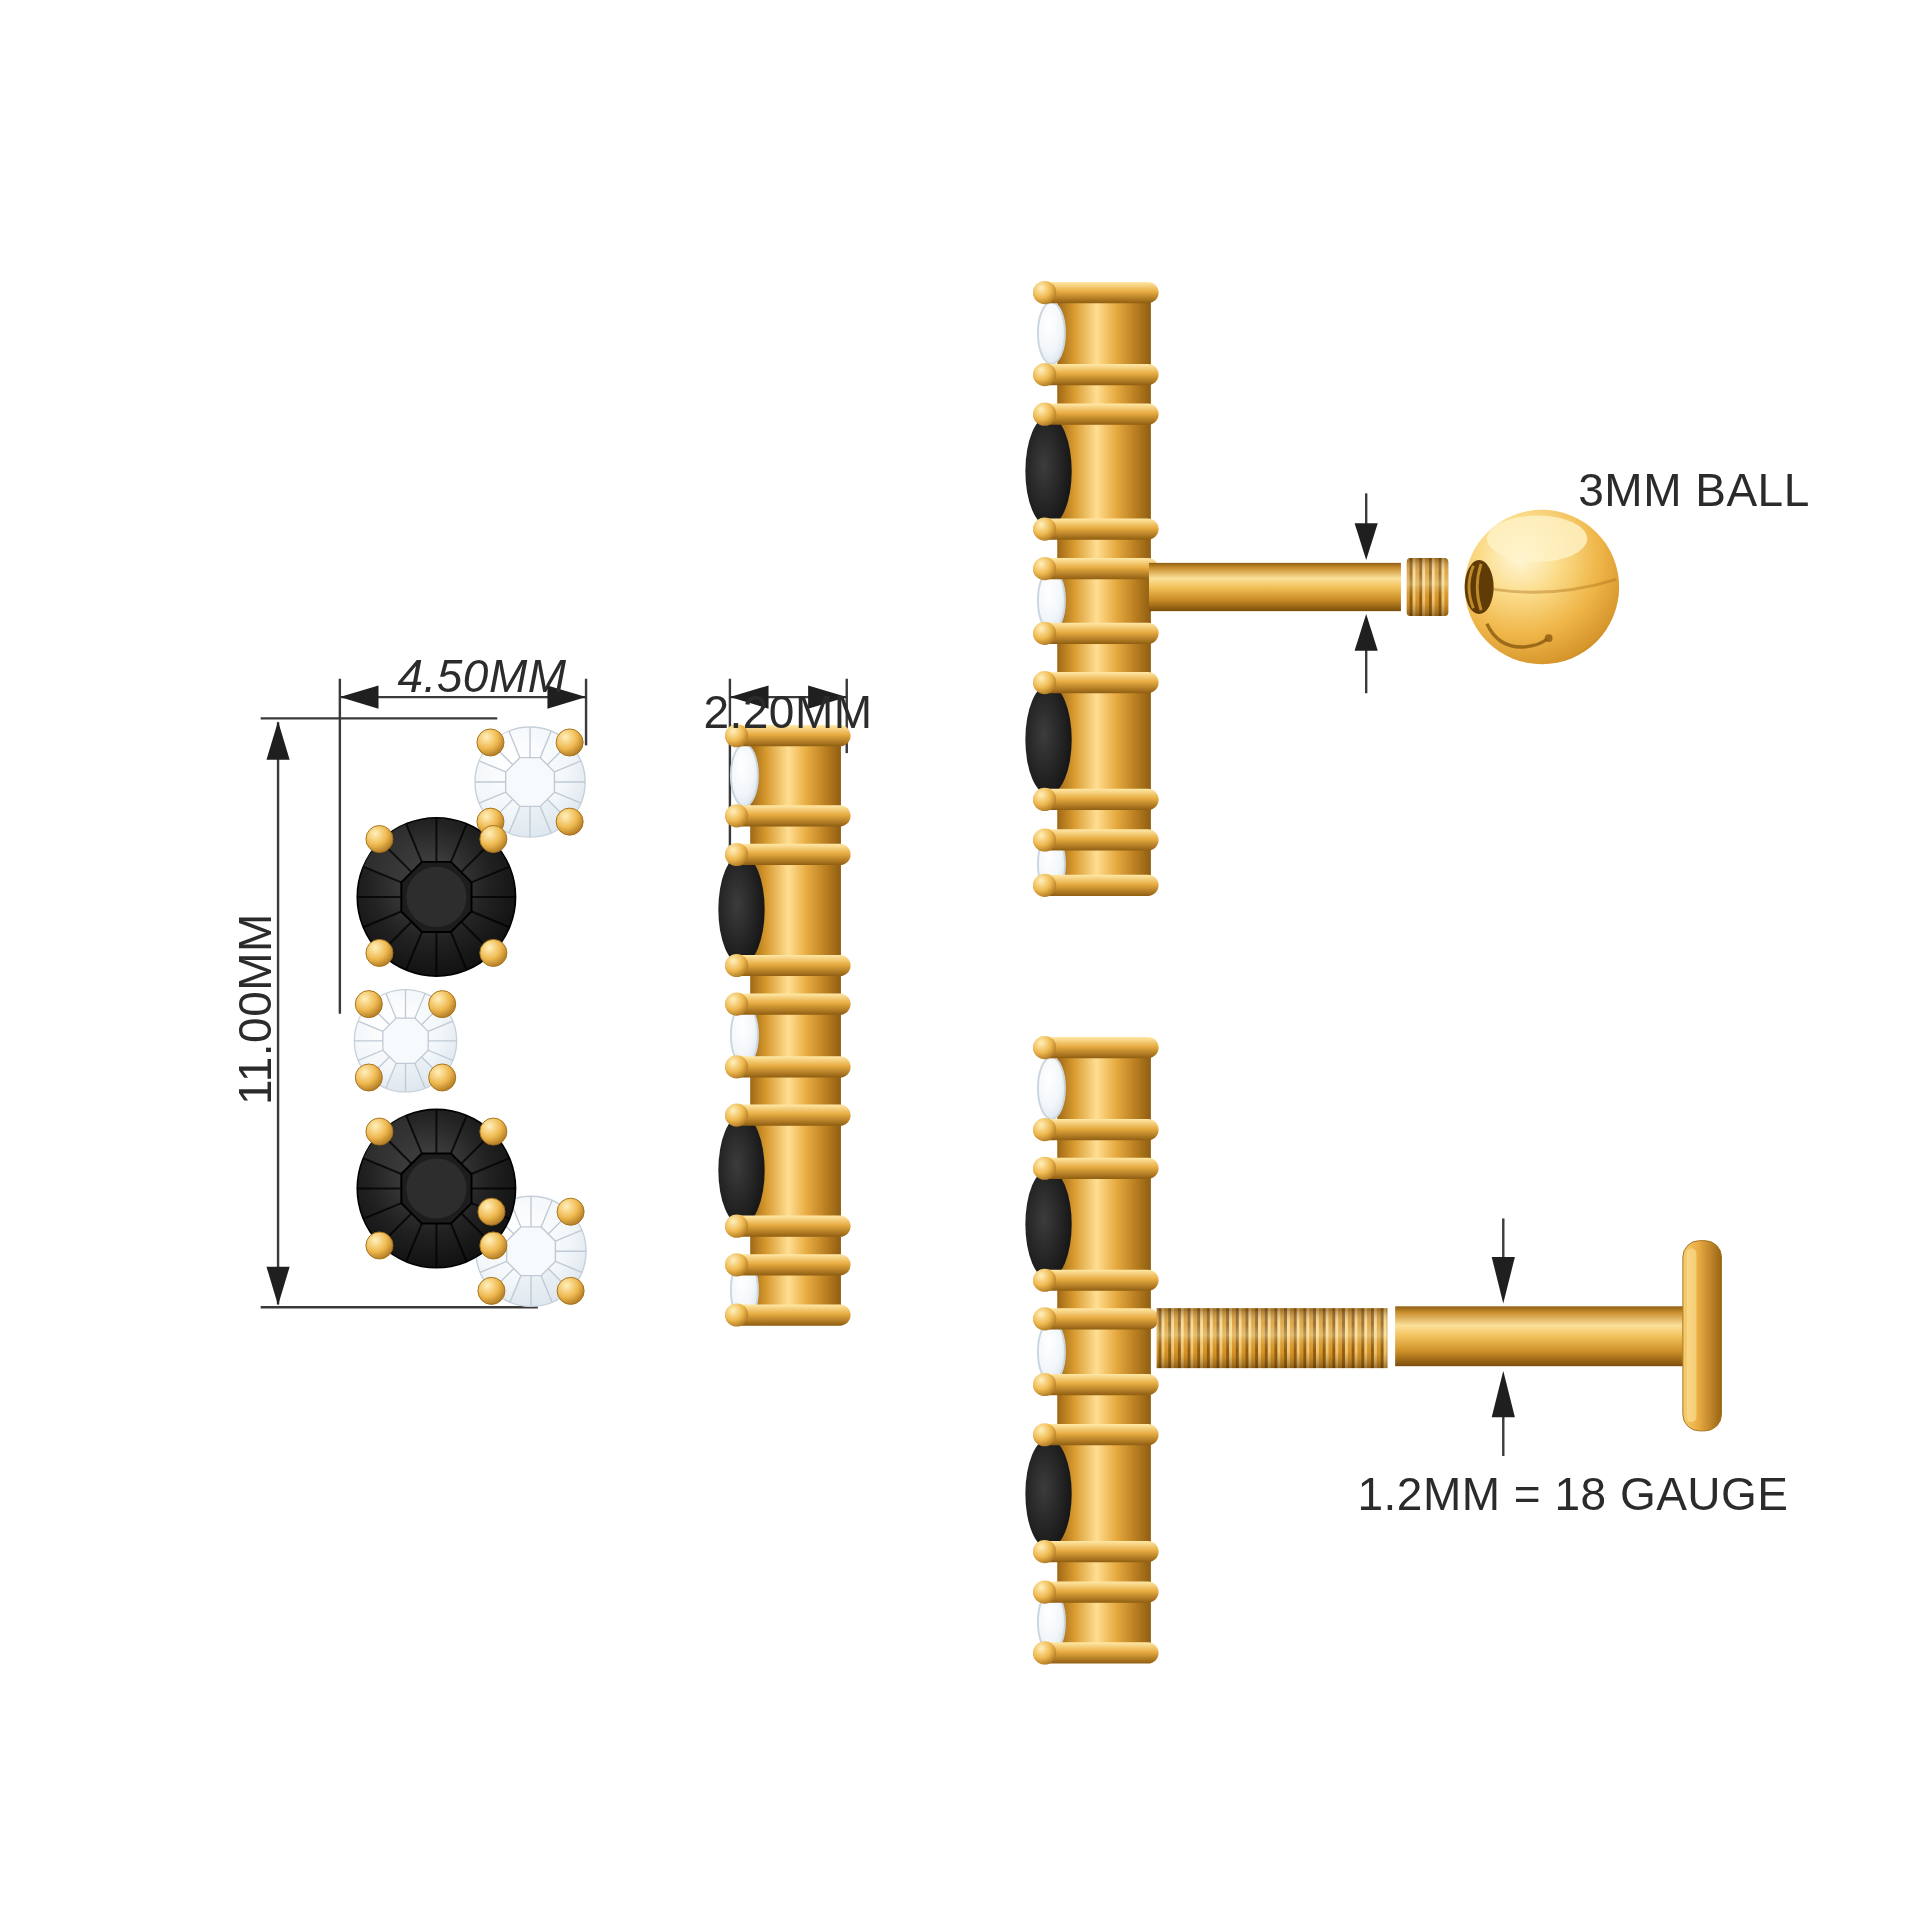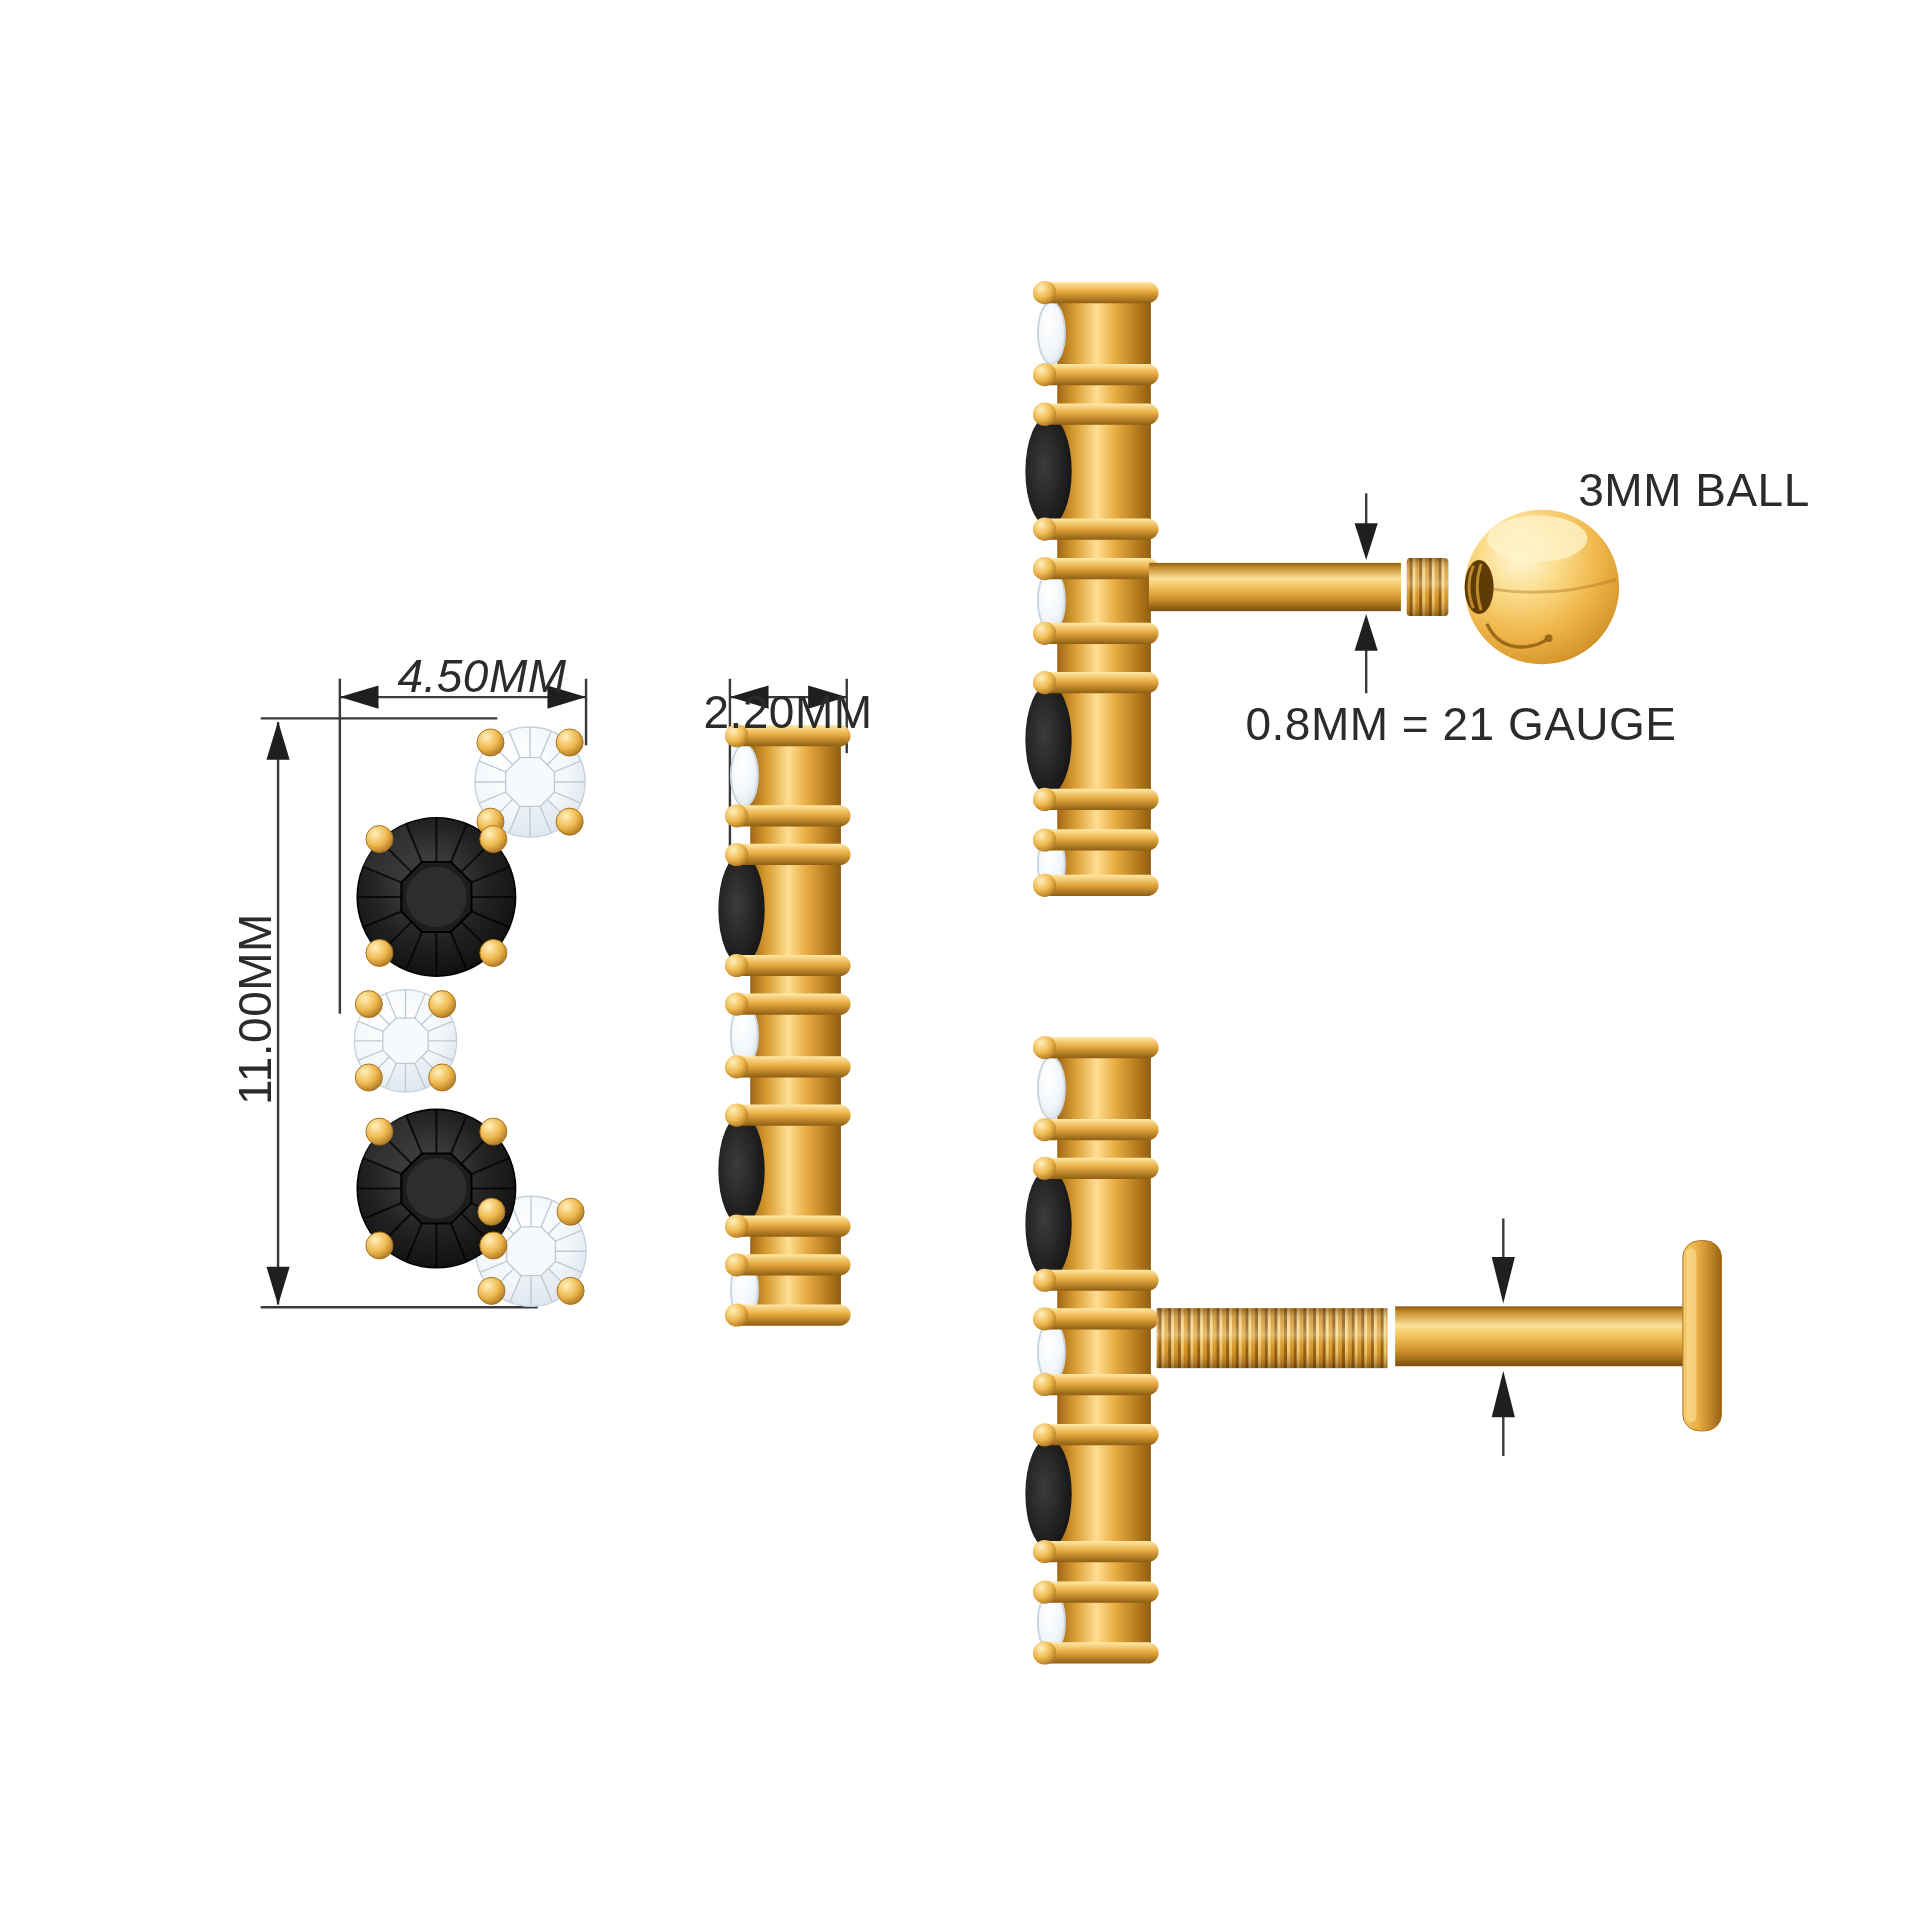--- a/index.html
+++ b/index.html
@@ -281,15 +281,15 @@
       <rect x="1743" y="1285" width="40" height="197" rx="17" fill="url(#discG)" stroke="#a5721b" stroke-width="1"></rect>
       <rect x="1747" y="1293" width="10" height="180" rx="5" fill="#FFE9A8" opacity="0.5"></rect>
     </g>
   </g>
 </svg>
 
   <div class="lbl" style="left:482px; top:676px;font-style:italic;">4.50MM</div>
   <div class="lbl" style="left:788px; top:712px;">2.20MM</div>
   <div class="lbl rot" style="left:255px; top:1009px;">11.00MM</div>
   <div class="lbl" style="left:1694px; top:490px;text-align:center;">3MM BALL</div>
-  <div class="lbl" style="left:1461px; top:724px;">0.8MM = 21 GAUGE</div>
+  <div class="lbl" style="left:1573px; top:1494px;">1.2MM = 18 GAUGE</div>
 </div>
 
 
 </body></html>

